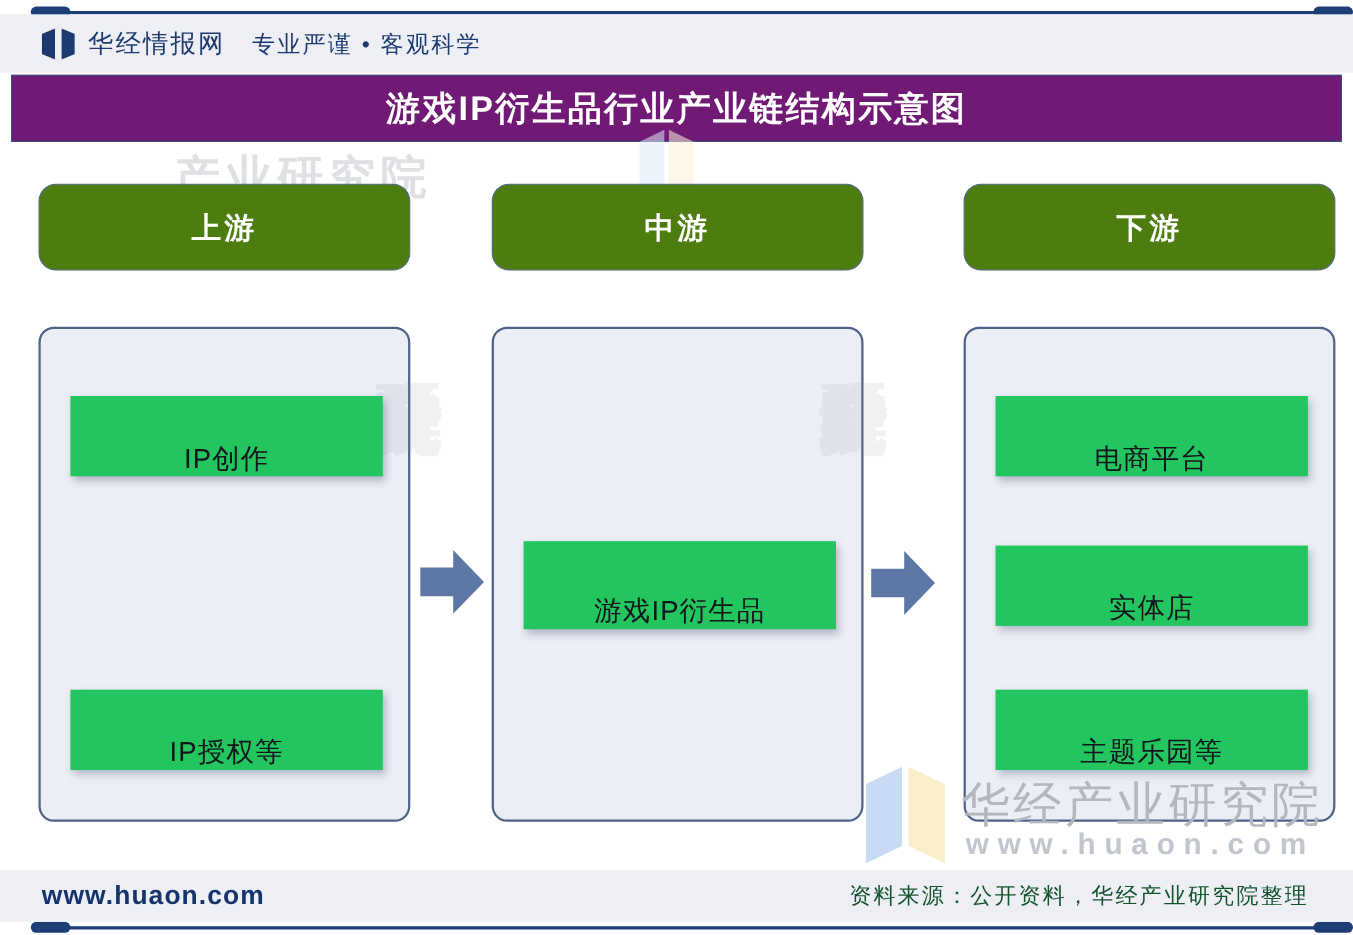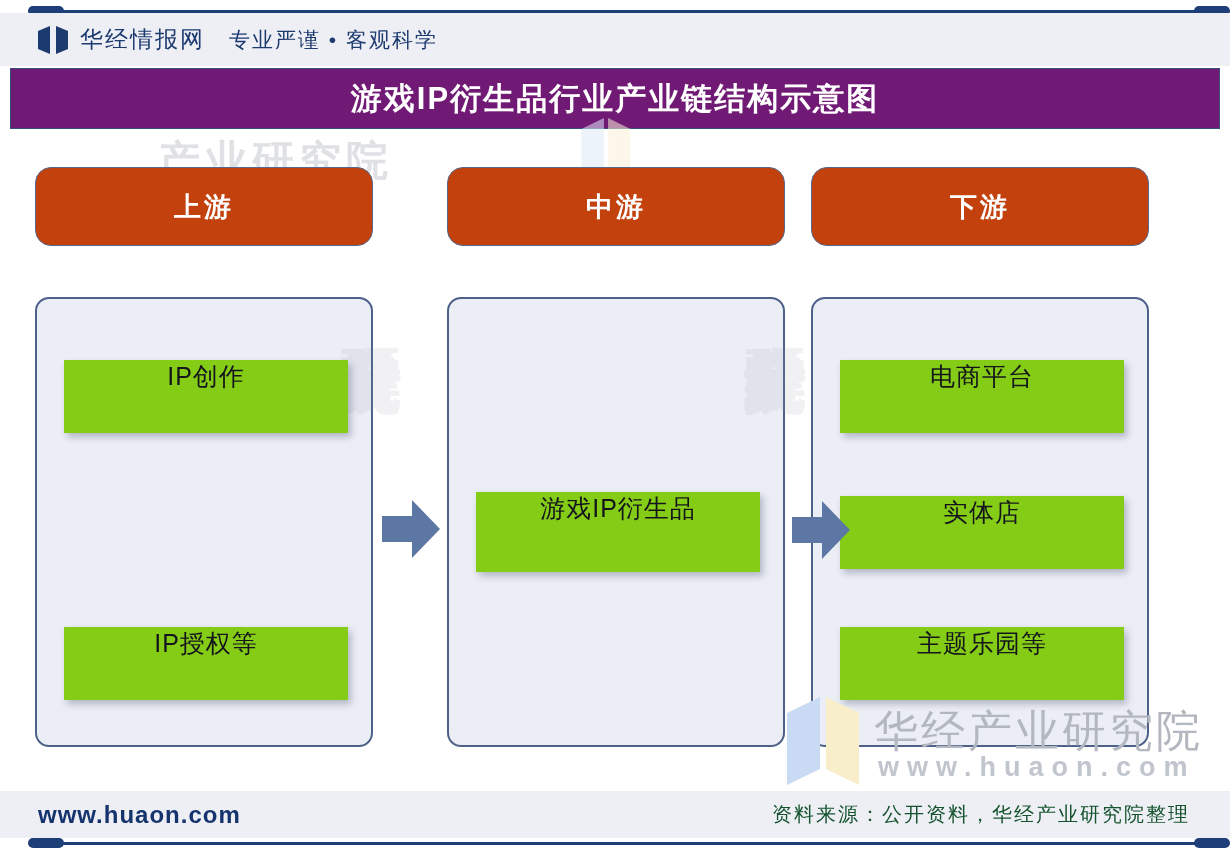--- a/index.html
+++ b/index.html
@@ -26,36 +26,36 @@
   .slogan{font-size:21px;font-weight:400;color:#1d3a6f;letter-spacing:2px;margin-left:12px;}
   
   .titlebar{
     position:absolute;left:10px;top:68px;width:1210px;height:61px;background:#701a75;
     display:flex;align-items:center;justify-content:center;
     border:1px solid #33507f;box-sizing:border-box;
   }
   .titlebar span{font-size:31px;font-weight:800;color:#ffffff;letter-spacing:2px;}
   
   .pill{
-    position:absolute;top:167px;width:338px;height:79px;background:#c2410c;
+    position:absolute;top:167px;width:338px;height:79px;background:#4d7c0f;
     border:1px solid #55688f;border-radius:16px;box-sizing:border-box;
     display:flex;align-items:center;justify-content:center;z-index:3;
   }
   .pill span{font-size:27px;font-weight:700;color:#ffffff;letter-spacing:3px;}
   
   .container{
     position:absolute;top:297px;width:338px;height:450px;background:#eceef5;
     border:2px solid #4d6189;border-radius:14px;box-sizing:border-box;
   }
-  .col1{left:35px;} .col2{left:447px;} .col3{left:811px;}
+  .col1{left:35px;} .col2{left:447px;} .col3{left:876px;}
   
   .item-box{
-    position:absolute;left:27px;width:284px;height:73px;background:#84cc16;
+    position:absolute;left:27px;width:284px;height:73px;background:#22c55e;
     box-shadow:3px 4px 7px rgba(80,90,120,0.38);
-    display:flex;align-items:flex-start;justify-content:center;z-index:3;
+    display:flex;align-items:flex-end;justify-content:center;z-index:3;
   }
   .t1{top:61px;} .t2{top:197px;} .t3{top:328px;} .tm{top:193px;height:80px;}
   .item-box span{font-size:25px;color:#14141c;letter-spacing:1px;}
   
   .block-arrow{position:absolute;z-index:3;}
   .block-arrow polygon{fill:#5c77a4;}
   .arrow1{left:382px;top:500px;}
   .arrow2{left:791px;top:501px;}
   
   .ghost{position:absolute;color:#8f96a5;pointer-events:none;white-space:nowrap;}

